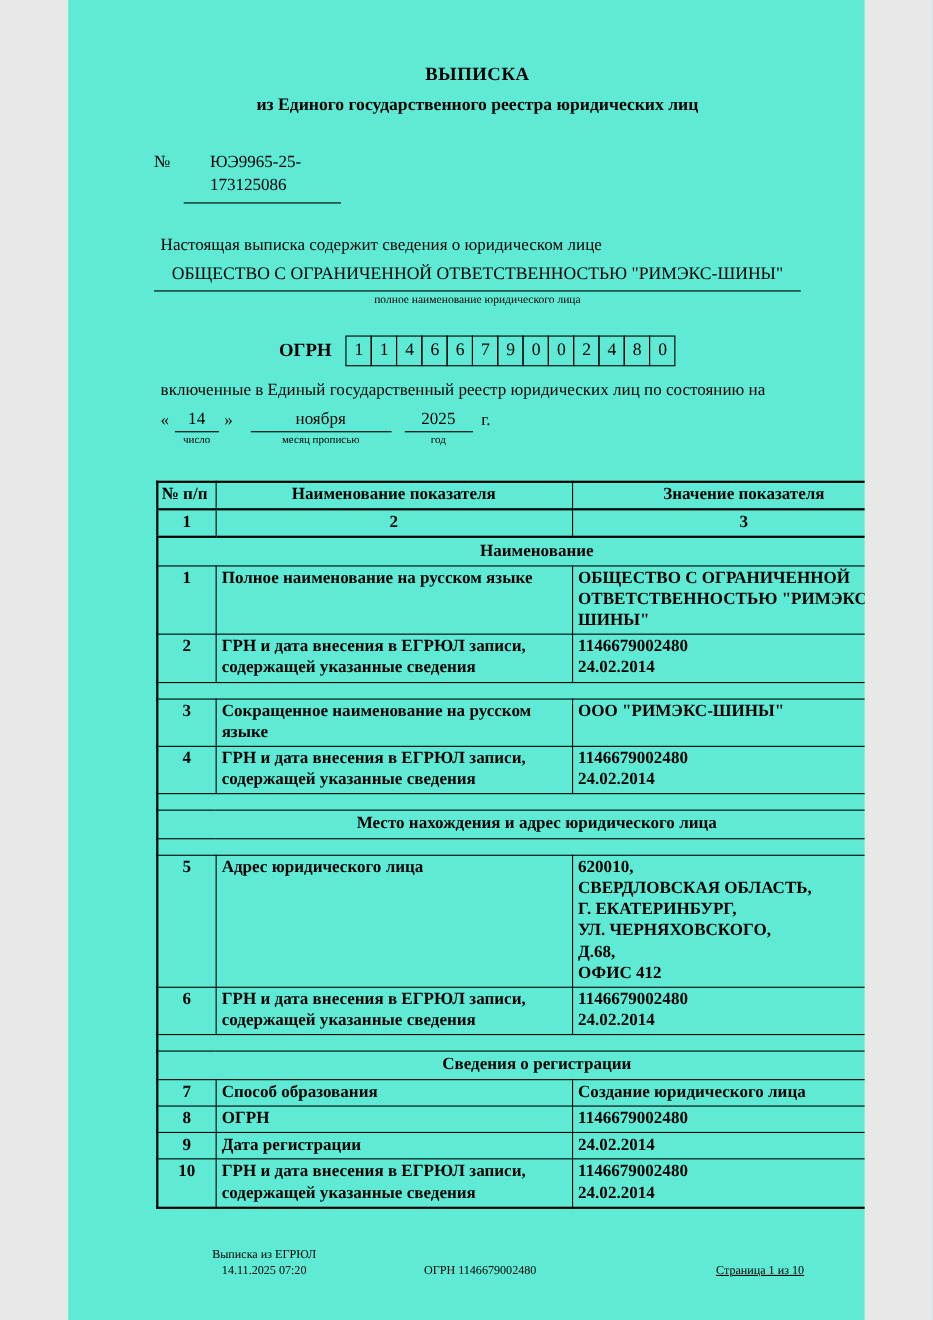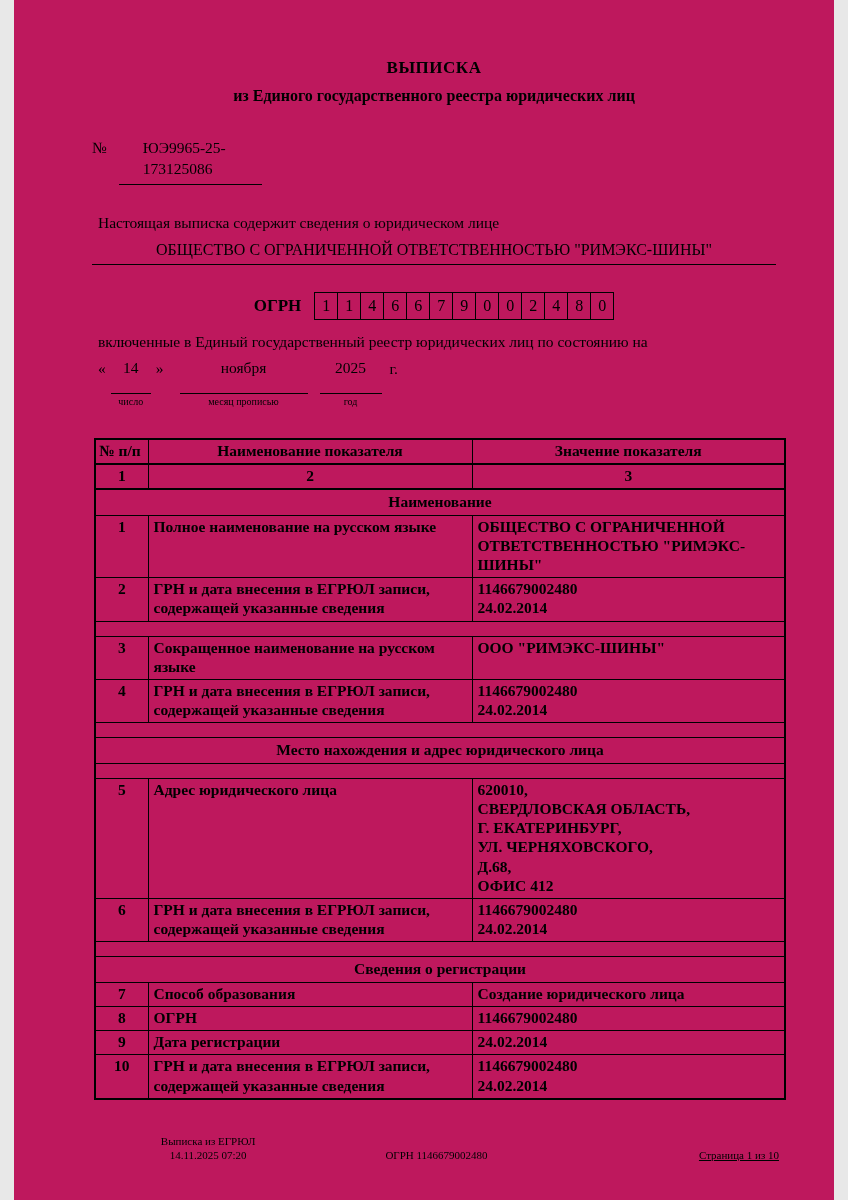--- a/index.html
+++ b/index.html
@@ -1,22 +1,22 @@
 <!DOCTYPE html>
 <html><head>
 <meta charset="utf-8">
 <style>
   * { box-sizing: border-box; }
   html, body { margin: 0; padding: 0; }
   body { background: #e8e8e8; }
   .page {
     position: relative;
-    width: 820px; height: 1200px;
+    width: 724px; height: 1200px;
     margin: 0 auto;
-    background: #be185d;
+    background: #5eead4;
     font-family: "Liberation Serif", "DejaVu Serif", serif;
     color: #000;
     overflow: hidden;
   }
   .content { margin-left: 78px; margin-right: 58px; }
 
   .doc-title { padding-top: 58px; text-align: center; font-size: 17px; font-weight: bold; letter-spacing: 0.5px; }
   .doc-subtitle { margin-top: 9px; text-align: center; font-size: 16px; font-weight: bold; }
 
   .meta-row { margin-top: 33px; display: flex; justify-content: space-between; align-items: flex-start; }
@@ -36,21 +36,21 @@
   .ogrn-boxes { display: flex; }
   .ogrn-box { width: 24px; height: 28px; border: 1px solid #000; margin-left: -1px;
               display: flex; align-items: center; justify-content: center; font-size: 16px; }
   .ogrn-box:first-child { margin-left: 0; }
 
   .included-line { margin-top: 13px; margin-left: 6px; font-size: 15.5px; }
 
   .asof-row { margin-top: 8px; margin-left: 6px; display: flex; align-items: flex-start; font-size: 15.5px; }
   .q { padding-top: 1px; }
   .blank { display: flex; flex-direction: column; align-items: center; }
-  .blank .v { border-bottom: 1px solid #000; text-align: center; width: 100%; padding-bottom: 16px; }
+  .blank .v { border-bottom: 1px solid #000; text-align: center; width: 100%; padding-bottom: 2px; }
   .blank .lbl { font-size: 10px; margin-top: 2px; }
   .w-day { width: 40px; margin-left: 5px; }
   .w-month { width: 128px; margin-left: 16px; }
   .w-year { width: 62px; margin-left: 12px; }
   .gq { margin-left: 5px; }
   .gsuf { margin-left: 8px; }
 
   table.register { border-collapse: collapse; margin: 31px 0 0 80px; width: 690px;
                    font-size: 15.5px; table-layout: fixed; }
   table.register td, table.register th { border: 1px solid #000; padding: 1px 5px 3px;
@@ -86,20 +86,21 @@
         <span class="num-sign">№</span>
         <div class="num-col">
           <div>ЮЭ9965-25-</div>
           <div>173125086</div>
         </div>
       </div>
     </div>
 
     <div class="intro">Настоящая выписка содержит сведения о юридическом лице</div>
     <div class="company-name">ОБЩЕСТВО С ОГРАНИЧЕННОЙ ОТВЕТСТВЕННОСТЬЮ "РИМЭКС-ШИНЫ"</div>
+    <div class="company-label">полное наименование юридического лица</div>
 
     <div class="ogrn-row">
       <span class="ogrn-label">ОГРН</span>
       <span class="ogrn-boxes" id="ogrn-boxes">
           <span class="ogrn-box">1</span>
           <span class="ogrn-box">1</span>
           <span class="ogrn-box">4</span>
           <span class="ogrn-box">6</span>
           <span class="ogrn-box">6</span>
           <span class="ogrn-box">7</span>

